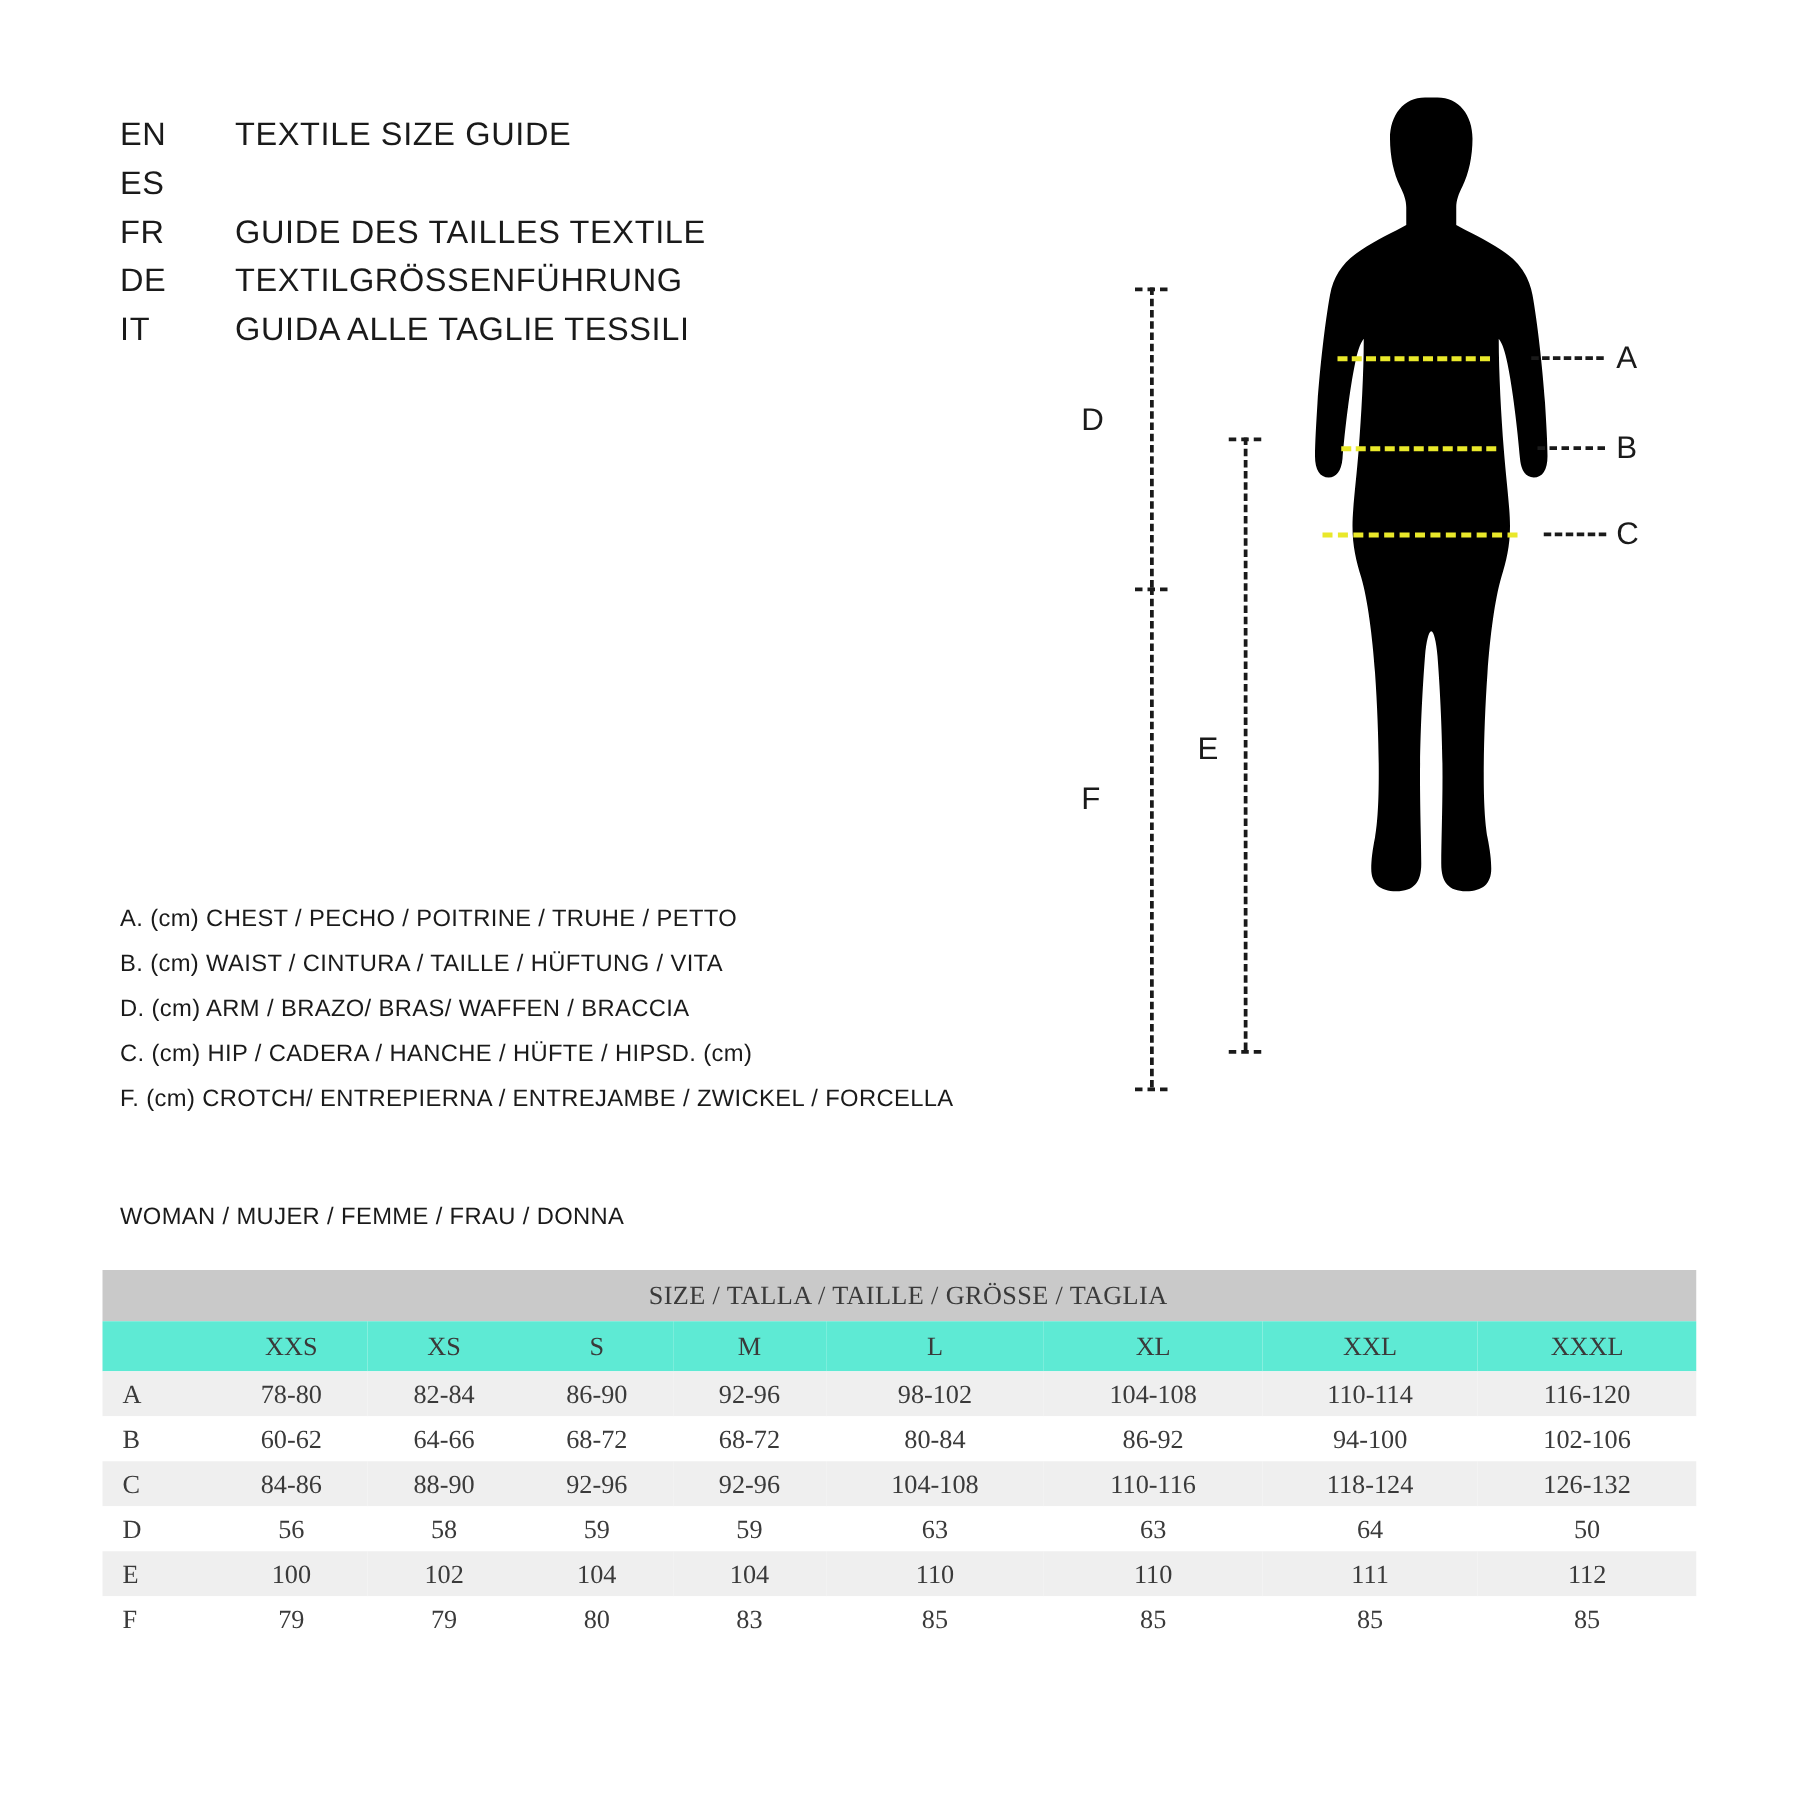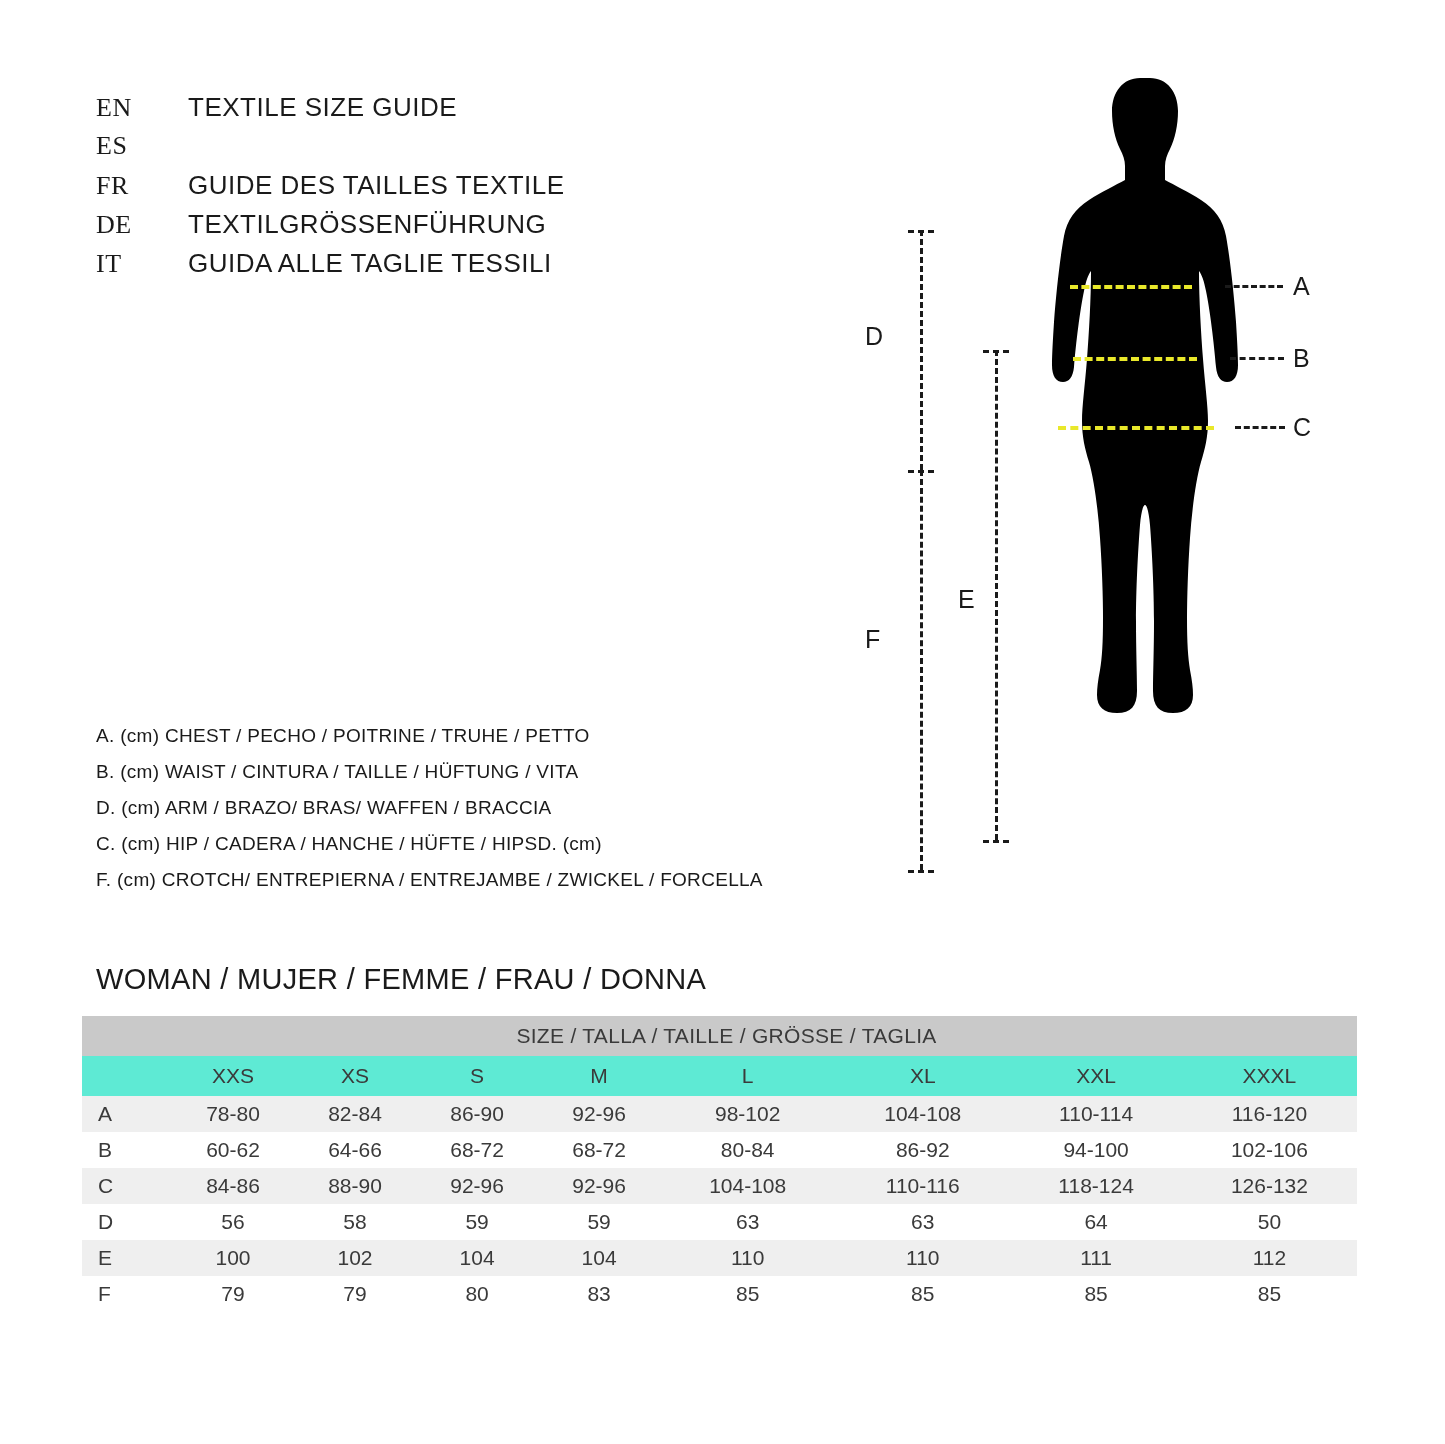--- a/index.html
+++ b/index.html
@@ -27,21 +27,20 @@
     display: flex;
     align-items: baseline;
     height: 39px;
     font-size: 26px;
     letter-spacing: 0.5px;
     color: #1a1a1a;
   }
   .title-lang {
     width: 92px;
     flex: none;
-    font-family: Liberation Serif, serif;
   }
   .title-text {
     flex: 1;
   }
 
   
   .legend {
     position: absolute;
     left: 96px;
     top: 725px;
@@ -51,21 +50,21 @@
     height: 36px;
     font-size: 19px;
     letter-spacing: 0.3px;
     color: #1a1a1a;
     white-space: nowrap;
   }
   .subject-line {
     position: absolute;
     left: 96px;
     top: 963px;
-    font-size: 29px;
+    font-size: 19px;
     letter-spacing: 0.3px;
     color: #1a1a1a;
   }
 
   
   .figure-area {
     position: absolute;
     left: 830px;
     top: 60px;
     width: 560px;
@@ -112,20 +111,21 @@
 
   
   .size-table {
     position: absolute;
     left: 82px;
     top: 1016px;
     width: 1275px;
     border-collapse: collapse;
     font-size: 21px;
     color: #3a3a3a;
+    font-family: Liberation Serif, serif;
   }
   .size-table .hdr-band td {
     background: #c9c9c9;
     color: #3a3a3a;
     font-size: 21px;
     padding: 8px 0 8px 14px;
     letter-spacing: 0.3px;
     height: 22px;
   }
   .size-table td {

